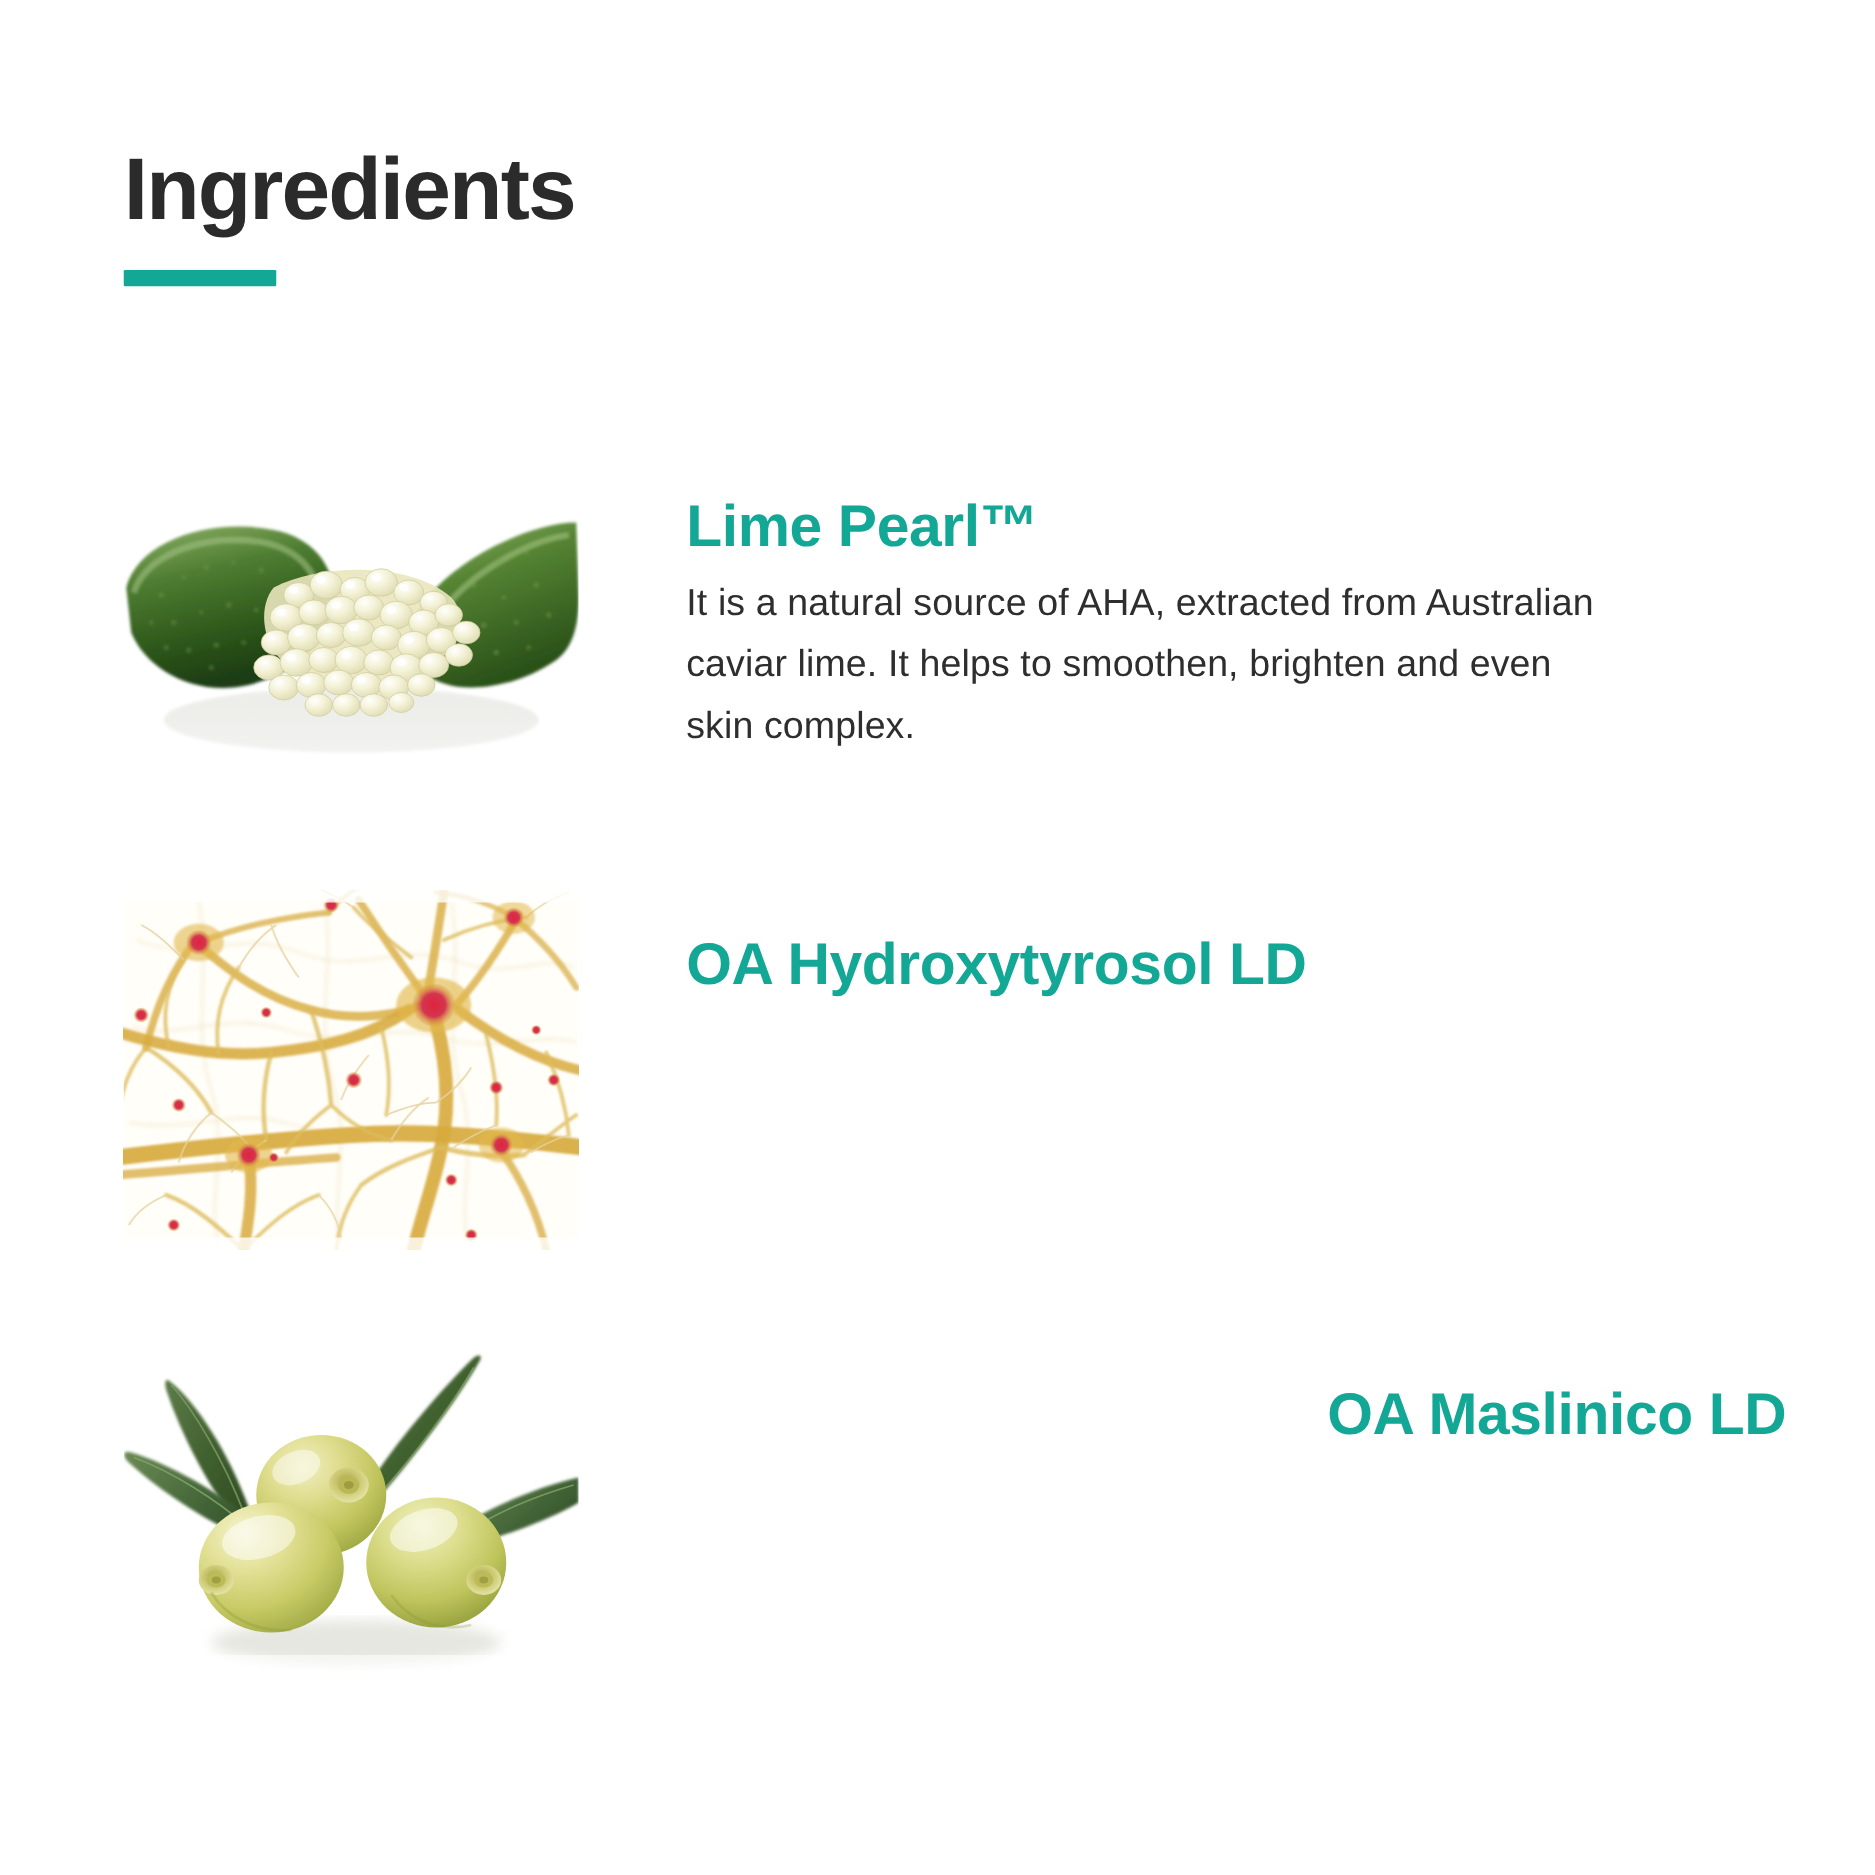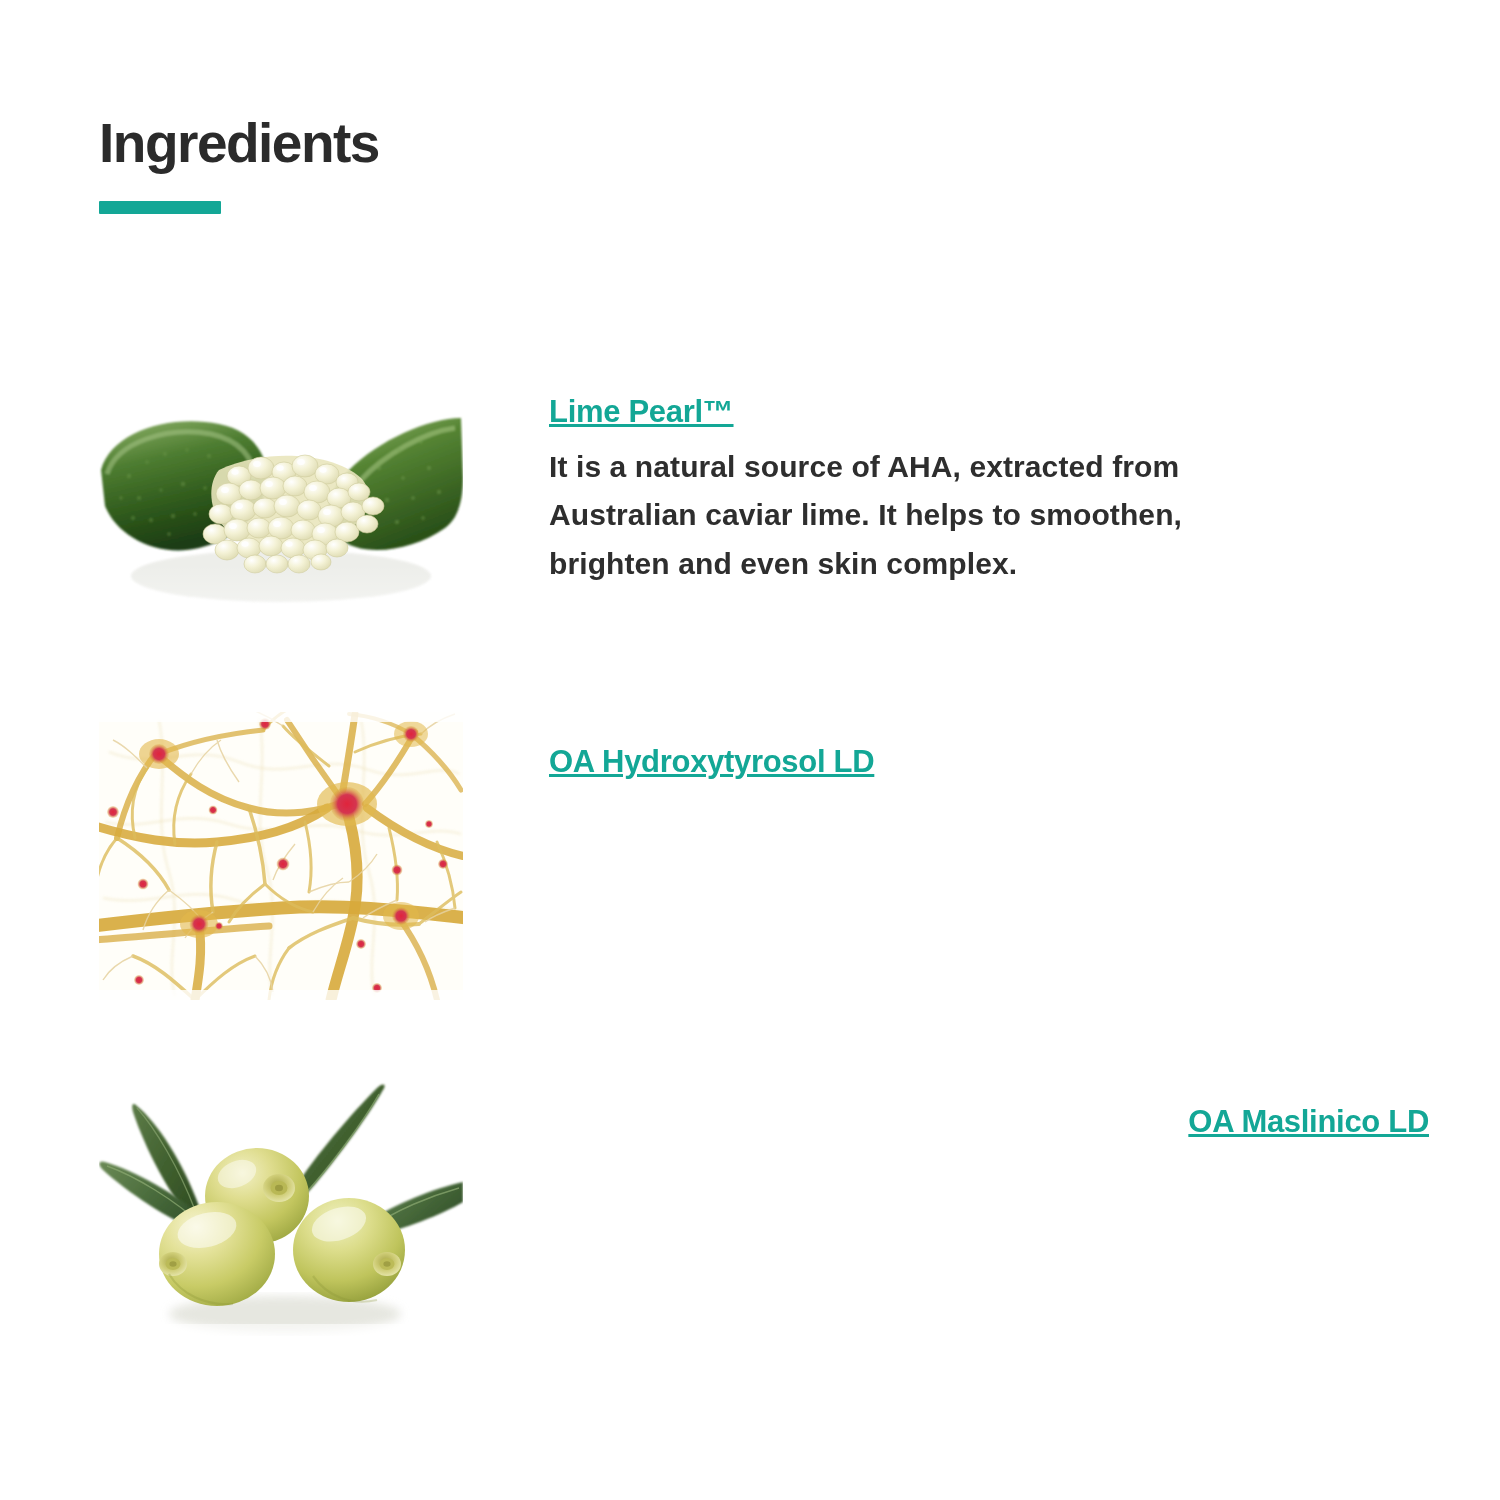--- a/index.html
+++ b/index.html
@@ -23,21 +23,21 @@
   }
 
   
   .header {
     position: absolute;
     left: 99px;
     top: 116px;
     width: 1000px;
   }
   .page-title {
-    font-size: 55px;
+    font-size: 70px;
     font-weight: 700;
     letter-spacing: -1.5px;
     line-height: 1.0;
     color: #2b2b2b;
     margin: 0;
     font-family: "Liberation Sans", sans-serif;
   }
   .title-rule {
     margin-top: 30px;
     width: 122px;
@@ -75,34 +75,33 @@
   }
   .thumb svg { display: block; width: 100%; height: 100%; }
 
   .copy {
     flex: 1 1 auto;
     padding-left: 86px;
     padding-top: 38px;
   }
   .ing-title {
     margin: 0 0 14px 0;
-    font-size: 31px;
+    font-size: 47px;
     font-weight: 700;
     letter-spacing: -0.3px;
     line-height: 1.05;
     color: #13a796;
-    text-decoration: underline;
   }
   .ing-desc {
     margin: 0;
     font-size: 30px;
     line-height: 1.62;
     letter-spacing: 0.1px;
     color: #2e2e2e;
-    font-weight: 700;
+    font-weight: 400;
     max-width: 900px;
   }
   .row-3 .ing-desc { max-width: 880px; }
   .row-2 .ing-desc { max-width: 820px; }
   .row-1 .ing-desc { max-width: 730px; }
   .row-3 .copy { padding-top: 28px; text-align: right; }
   .row-2 .copy { padding-top: 34px; }
 </style>
 </head>
 <body>

